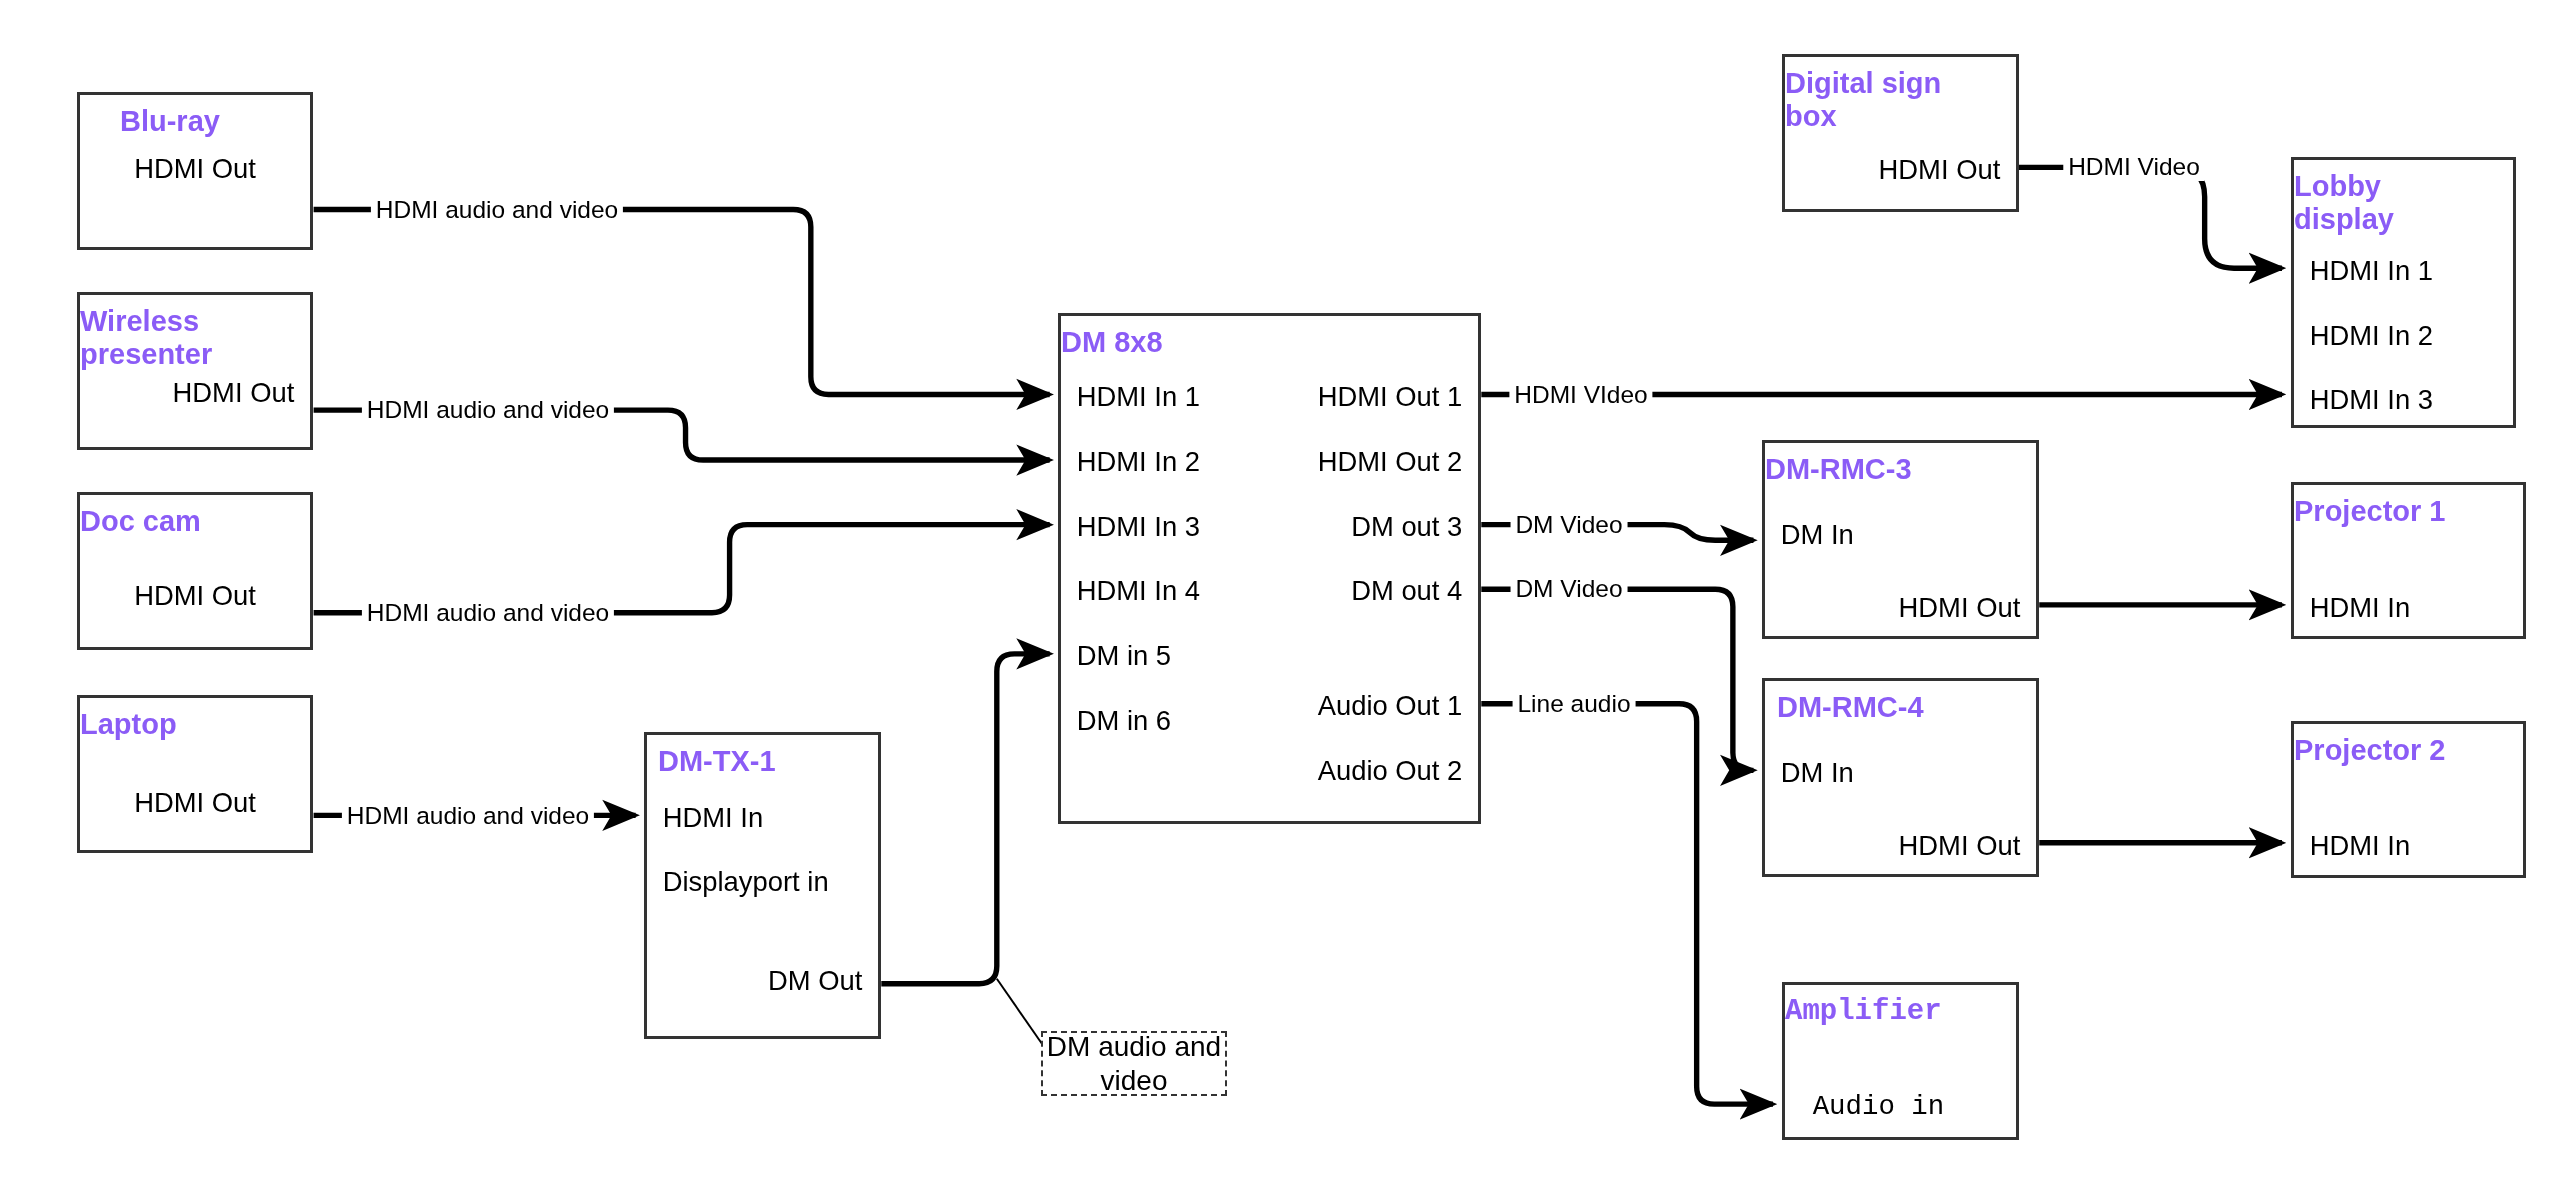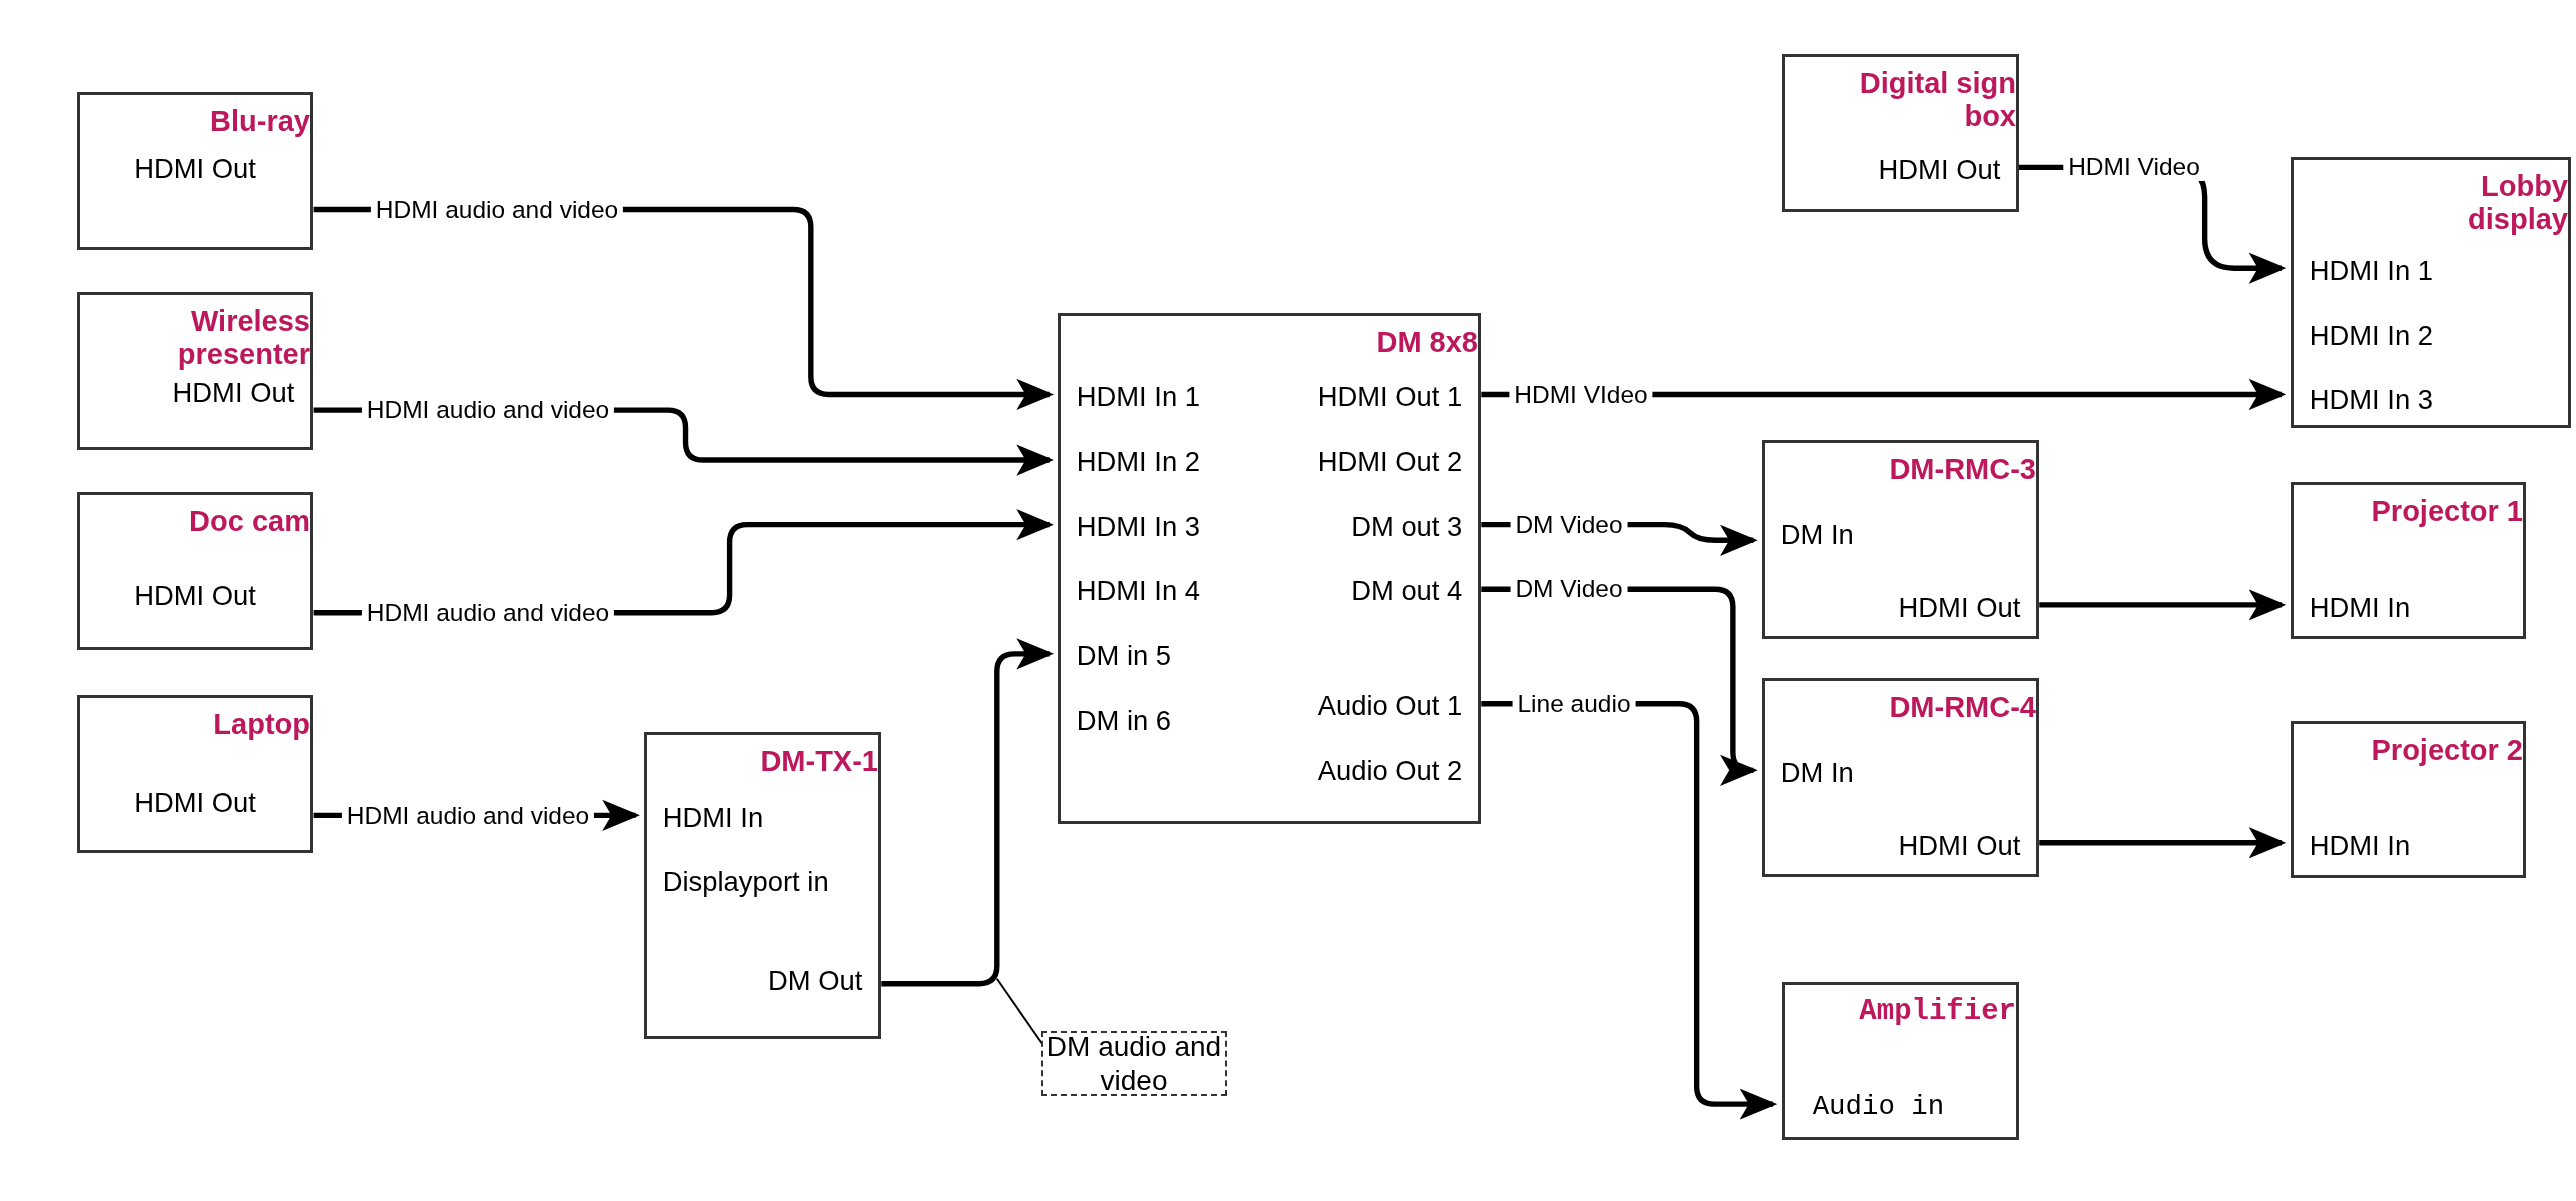--- a/index.html
+++ b/index.html
@@ -41,22 +41,22 @@
   }
   .node-box {
     position: absolute;
     box-sizing: border-box;
     border: 3.9px solid #333333;
     background: #ffffff;
   }
   .node-title {
     font-weight: bold;
     font-size: 29px;
-    color: #be185d;
-    text-align: right;
+    color: #8b5cf6;
+    text-align: left;
     line-height: 1.16;
     white-space: pre-line;
   }
   .port {
     position: absolute;
     font-size: 27.4px;
     color: #000000;
     white-space: nowrap;
   }
   .port.left {
@@ -162,21 +162,21 @@
         <div class="port right" style="top: 195px;">DM out 3</div>
         <div class="port right" style="top: 259px;">DM out 4</div>
         <div class="port right" style="top: 374px;">Audio Out 1</div>
         <div class="port right" style="top: 439px;">Audio Out 2</div>
       </div>
       <div class="node-box" style="left: 1782px; top: 54px; width: 237px; height: 158px;">
         <div class="node-title" style="position: absolute; left: 0px; right: 0px; top: 9.8px;">Digital sign
 box</div>
         <div class="port right" style="top: 97px;">HDMI Out</div>
       </div>
-      <div class="node-box" style="left: 2291px; top: 157px; width: 280px; height: 271px;">
+      <div class="node-box" style="left: 2291px; top: 157px; width: 225px; height: 271px;">
         <div class="node-title" style="position: absolute; left: 0px; right: 0px; top: 9.8px;">Lobby
 display</div>
         <div class="port left" style="top: 95px;">HDMI In 1</div>
         <div class="port left" style="top: 160px;">HDMI In 2</div>
         <div class="port left" style="top: 224px;">HDMI In 3</div>
       </div>
       <div class="node-box" style="left: 1762px; top: 440px; width: 277px; height: 199px;">
         <div class="node-title" style="position: absolute; left: 0px; right: 0px; top: 9.8px;">DM-RMC-3</div>
         <div class="port left" style="top: 76px;">DM In</div>
         <div class="port right" style="top: 149px;">HDMI Out</div>

